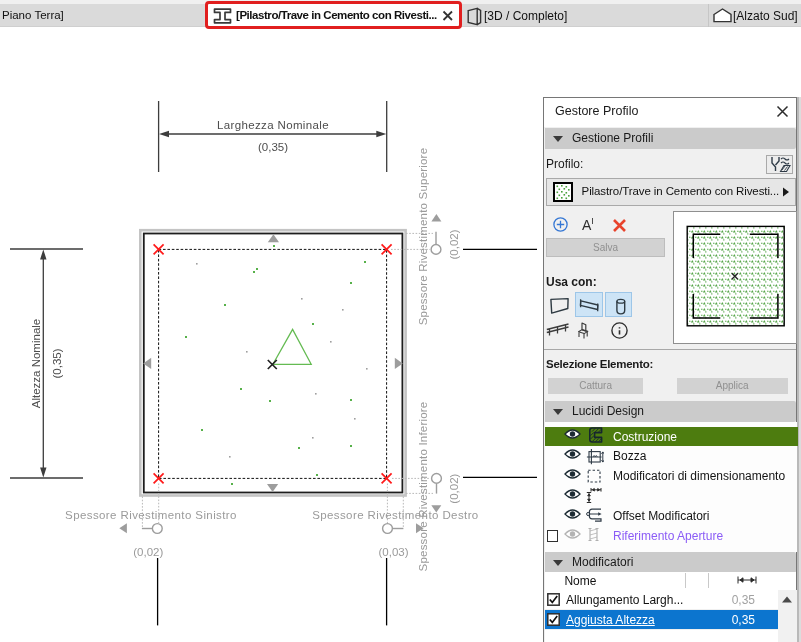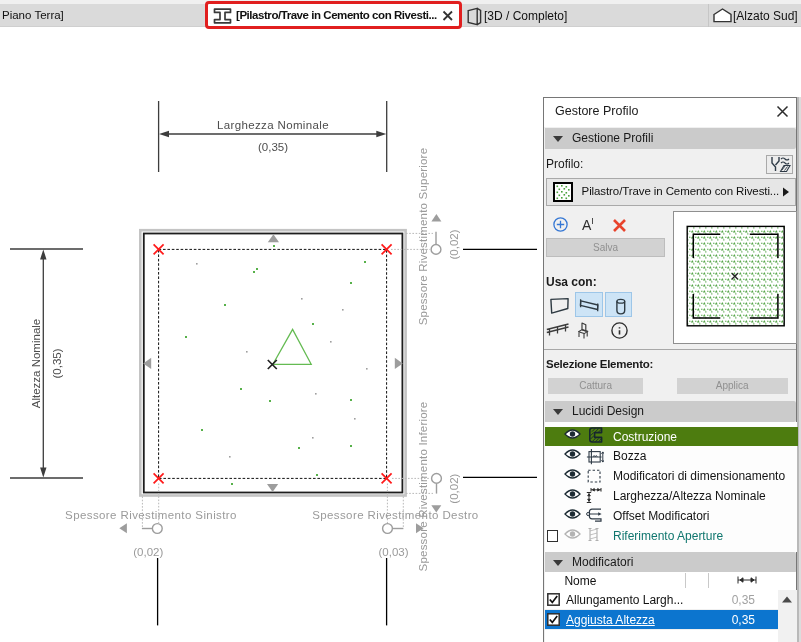--- a/index.html
+++ b/index.html
@@ -281,27 +281,24 @@
     
     <div class="listrow" style="top:329px; height:19.4px; background:#4d7c0f; color:#fff;">
         <div class="txt">Costruzione</div>
       </div>
     <div class="listrow" style="top:348.6px;">
         <div class="txt">Bozza</div>
       </div>
     <div class="listrow" style="top:368.6px;">
         <div class="txt">Modificatori di dimensionamento</div>
       </div>
-    <div class="listrow" style="top:388.6px;">
-        <div class="txt">Larghezza/Altezza Nominale</div>
-      </div>
     <div class="listrow" style="top:408.6px;">
         <div class="txt">Offset Modificatori</div>
       </div>
-    <div class="listrow" style="top:428.6px; color:#0f766e;">
+    <div class="listrow" style="top:428.6px; color:#8b5cf6;">
         <div class="txt">Riferimento Aperture</div>
       </div>
     <svg class="abs" style="left:20.4px; top:331.4px;" width="17" height="10" viewBox="0 0 17 10">
       <path d="M1 5 Q4.8 1 8.5 1 Q12.2 1 16 5 Q12.2 9 8.5 9 Q4.8 9 1 5 Z" fill="#fff" stroke="#1c2b33" stroke-width="1.3"></path>
       <circle cx="8.5" cy="5" r="2.7" fill="#1c2b33"></circle>
     </svg>
     <g></g>
     <svg class="abs" style="left:20.4px; top:351.1px;" width="17" height="10" viewBox="0 0 17 10">
       <path d="M1 5 Q4.8 1 8.5 1 Q12.2 1 16 5 Q12.2 9 8.5 9 Q4.8 9 1 5 Z" fill="#fff" stroke="#1c2b33" stroke-width="1.3"></path>
       <circle cx="8.5" cy="5" r="2.7" fill="#1c2b33"></circle>

